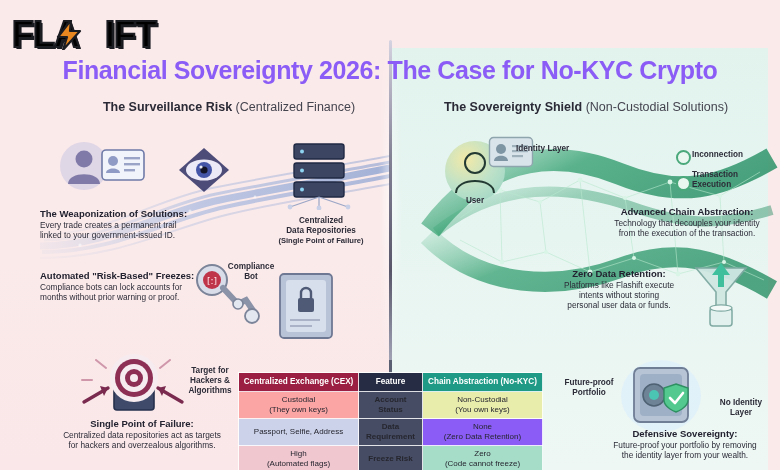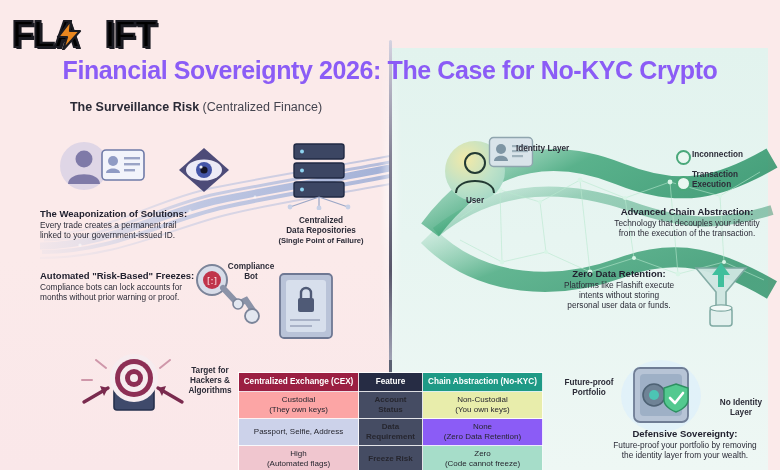--- a/index.html
+++ b/index.html
@@ -29,21 +29,21 @@
   
   .logo{position:absolute;left:12px;top:18px;height:34px;display:flex;align-items:center;}
   .logo-text{font-size:36px;font-weight:bold;letter-spacing:-1px;
     color:#000000;-webkit-text-stroke:2px #1b1b22;
     text-shadow:2px 2px 0 #1b1b22;font-family:Liberation Sans, sans-serif;}
   .logo-bolt{position:absolute;left:56px;top:20px;width:26px;height:30px;}
 
   
   .main-title{position:absolute;left:0;top:56px;width:780px;text-align:center;
     font-size:25px;font-weight:bold;color:#8b5cf6;letter-spacing:-.4px;}
-  .sub-left{position:absolute;left:0;top:100px;width:392px;text-align:center;font-size:12.5px;color:#2a2a36;}
+  .sub-left{position:absolute;left:0;top:100px;width:392px;text-align:center;font-size:12.5px;color:#2a2a36;padding-left:33px;}
   .sub-right{position:absolute;left:392px;top:100px;width:388px;text-align:center;font-size:12.5px;color:#2a2a36;}
   .sub-strong{font-weight:bold;}
   .sub-light{font-weight:normal;color:#44444f;}
 
   
   .blk{position:absolute;color:#222230;}
   .blk .hl{font-weight:bold;font-size:9.5px;display:block;line-height:12px;}
   .blk .bd{font-size:8.3px;display:block;line-height:10.2px;color:#2c2c38;}
   .lbl{position:absolute;font-size:8.2px;font-weight:bold;color:#2c2c38;line-height:10px;}
   .lbl.small{font-weight:normal;}
@@ -163,20 +163,24 @@
   </div>
   <svg class="logo-bolt" viewBox="0 0 26 30">
     <polygon points="15,0 2,17 11,17 7,30 24,11 14,11" fill="#e8861f" stroke="#1b1b22" stroke-width="2.2" stroke-linejoin="round"></polygon>
   </svg>
 
   <div class="main-title">Financial Sovereignty 2026: The Case for No-KYC Crypto</div>
   <div class="sub-left">
     <span class="sub-strong">The Surveillance Risk</span>
     <span class="sub-light">(Centralized Finance)</span>
   </div>
+  <div class="sub-right">
+    <span class="sub-strong">The Sovereignty Shield</span>
+    <span class="sub-light">(Non-Custodial Solutions)</span>
+  </div>
 
   <svg class="person-badge" viewBox="0 0 90 55">
     <circle cx="26" cy="26" r="24" fill="#c9c4e2" opacity=".55"></circle>
     <circle cx="26" cy="19" r="8.5" fill="#7f7aa8"></circle>
     <path d="M10 44 C10 31, 42 31, 42 44 Z" fill="#7f7aa8"></path>
     <rect x="44" y="10" width="42" height="30" rx="4" fill="#f2f4fb" stroke="#6f7ba8" stroke-width="1.6"></rect>
     <circle cx="55" cy="21" r="5" fill="#8f9bc4"></circle>
     <path d="M48 33 C48 27, 62 27, 62 33 Z" fill="#8f9bc4"></path>
     <rect x="66" y="17" width="16" height="2.4" fill="#9aa4c6"></rect>
     <rect x="66" y="23" width="16" height="2.4" fill="#9aa4c6"></rect>
@@ -258,20 +262,25 @@
     <span class="bd">Every trade creates a permanent trail</span>
     <span class="bd">linked to your government-issued ID.</span>
   </div>
 
   <div class="blk" style="left:40px;top:270px;width:180px;">
     <span class="hl">Automated "Risk-Based" Freezes:</span>
     <span class="bd">Compliance bots can lock accounts for</span>
     <span class="bd">months without prior warning or proof.</span>
   </div>
 
+  <div class="blk" style="left:38px;top:418px;width:208px;text-align:center;">
+    <span class="hl">Single Point of Failure:</span>
+    <span class="bd">Centralized data repositories act as targets</span>
+    <span class="bd">for hackers and overzealous algorithms.</span>
+  </div>
 
   <div class="lbl" style="left:262px;top:216px;width:118px;text-align:center;">
     <span>Centralized</span><br>
     <span>Data Repositories</span><br>
     <span class="small" style="font-size:7.6px;">(Single Point of Failure)</span>
   </div>
 
   <div class="lbl" style="left:220px;top:262px;width:62px;text-align:center;">
     <span>Compliance</span><br>
     <span>Bot</span>

